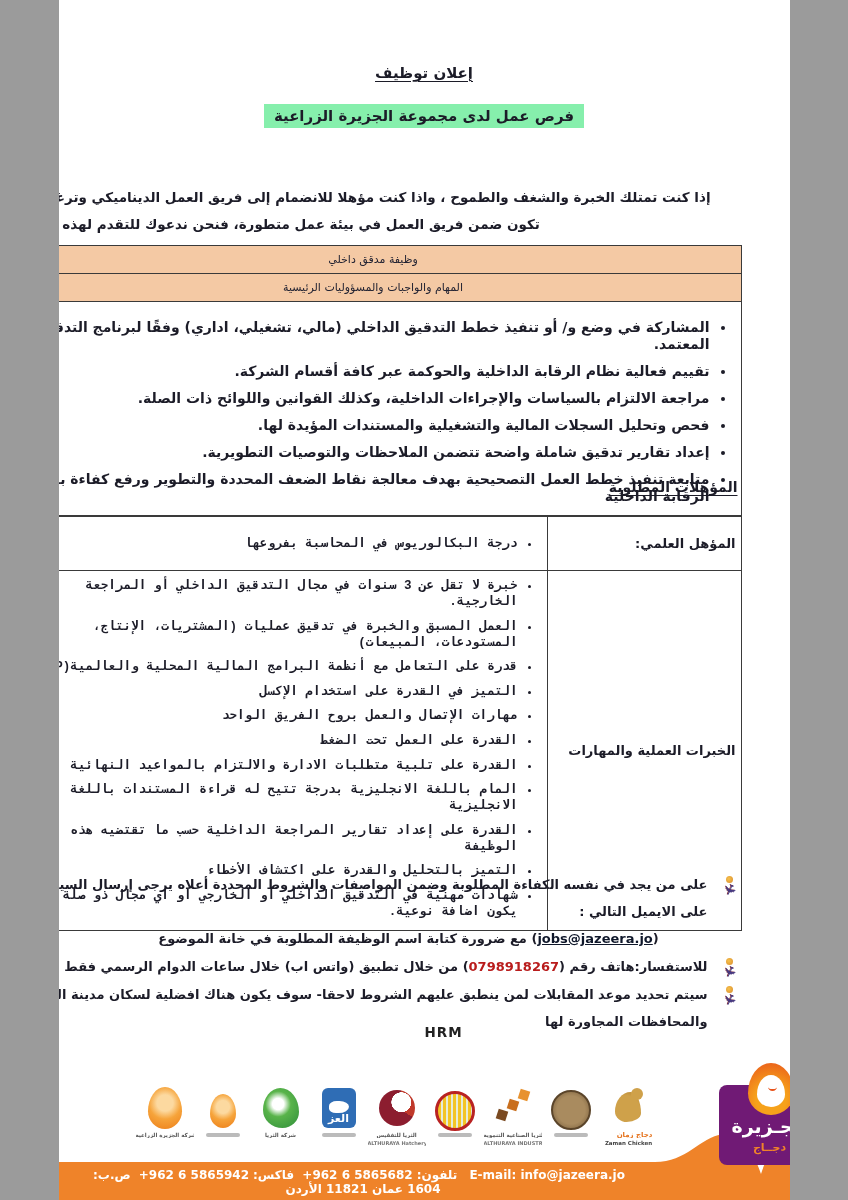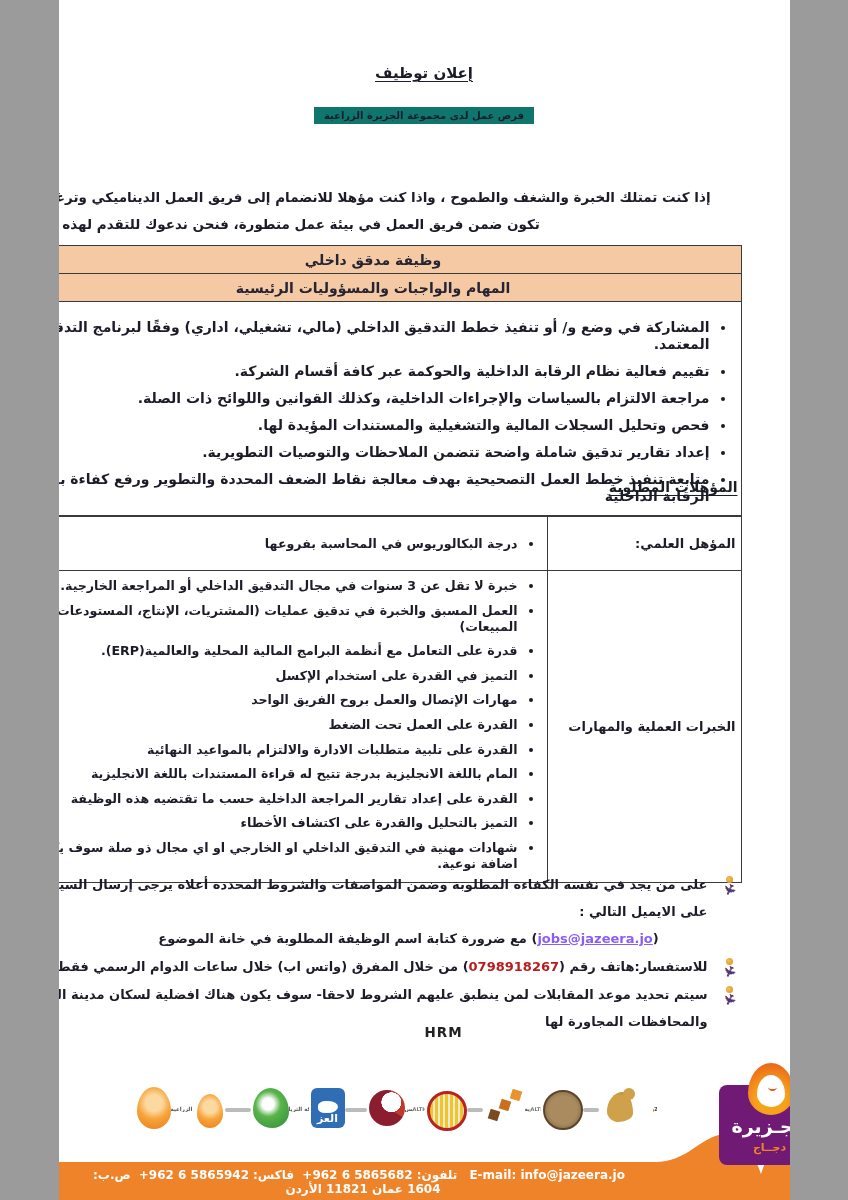--- a/index.html
+++ b/index.html
@@ -5,62 +5,62 @@
   html,body{margin:0;padding:0;background:#9b9b9b;}
   .page{
     position:relative;width:731px;height:1200px;margin:0 auto;background:#ffffff;
     font-family:"DejaVu Sans", sans-serif;color:#1c1c28;direction:rtl;overflow:hidden;
   }
   
   .doc-title{position:absolute;top:64px;left:0;width:100%;text-align:center;
     font-size:15px;font-weight:700;}
   .doc-title span{text-decoration:underline;text-underline-offset:3px;}
   .hl-wrap{position:absolute;top:104px;left:0;width:100%;text-align:center;}
-  .hl-title{display:inline-block;background:#0f766e;padding:3px 10px;font-size:10px;font-weight:700;}
+  .hl-title{display:inline-block;background:#86efac;padding:3px 10px;font-size:15px;font-weight:700;}
   .intro{position:absolute;top:152px;right:52px;width:744px;font-size:13.5px;font-weight:700;text-align:right;}
   .intro .u{text-decoration:underline;text-underline-offset:3px;}
   .para{position:absolute;top:184px;right:52px;width:744px;font-size:13.5px;font-weight:700;
     line-height:27px;text-align:left;}
   
   .t1{position:absolute;top:245px;right:48px;width:737px;border-collapse:collapse;}
   .t1 th{background:#F4C9A4;border:1.4px solid #3a3a3a;height:27px;
-    font-size:14px;font-weight:700;color:#242433;text-align:center;padding:0;}
+    font-size:11px;font-weight:400;color:#242433;text-align:center;padding:0;}
   .t1 td{border:1.4px solid #3a3a3a;vertical-align:top;height:176px;}
   ul.blist{margin:16px 0 0 0;padding:0 30px 0 12px;list-style:disc;}
   ul.blist li{font-size:14px;font-weight:700;margin-bottom:10px;text-align:right;line-height:17px;}
   
   .qual-head{position:absolute;top:479px;right:52px;font-size:14px;font-weight:700;
     text-decoration:underline;text-underline-offset:3px;}
   .t2{position:absolute;top:515px;right:48px;width:737px;border-collapse:collapse;}
   .t2 td{border:1.4px solid #3a3a3a;vertical-align:middle;}
   .t2 td.lbl{width:183px;text-align:right;padding:4px 5px;font-size:13px;font-weight:700;}
   .t2 tr.r1 td{height:46px;}
   .t2 tr.r2 td{height:277px;}
   ul.blist2{margin:6px 0 6px 0;padding:0 28px 0 8px;list-style:disc;}
-  ul.blist2 li{font-size:12.6px;font-weight:700;margin-bottom:8.6px;text-align:right;line-height:16px;}
+  ul.blist2 li{font-size:12.6px;font-weight:700;margin-bottom:8.6px;text-align:right;line-height:16px;font-family:Liberation Mono, monospace;}
   
   .notes{position:absolute;top:871px;right:48px;width:752px;}
   .note{position:relative;padding-right:34px;font-size:13px;font-weight:700;
     line-height:27px;text-align:right;margin-bottom:1px;}
   .note .center-line{text-align:center;padding-left:120px;}
   .plane{position:absolute;right:4px;top:4px;width:20px;height:20px;}
   .plane::after{content:"";position:absolute;width:7px;height:7px;right:5px;top:1px;border-radius:50%;
     background:radial-gradient(circle at 40% 40%, #f6c14d, #d98b2b);}
   .plane::before{content:"\2708";position:absolute;right:2px;top:1px;font-size:15px;color:#453a83;
     transform:rotate(115deg);text-shadow:0 1px 0 #7a2430;}
-  a.email{color:#8b5cf6;text-decoration:underline;font-weight:700;}
+  a.email{color:#0f172a;text-decoration:underline;font-weight:700;}
   .phone{color:#b91c1c;font-weight:700;}
   .ltr{direction:ltr;unicode-bidi:isolate;display:inline-block;}
   
   .hrm{position:absolute;top:1024px;left:366px;font-size:13.5px;font-weight:700;
     direction:ltr;letter-spacing:1px;color:#222;}
   
   .logos{position:absolute;top:1086px;left:78px;width:520px;height:72px;direction:ltr;
     display:flex;align-items:flex-start;justify-content:space-between;}
-  .logo{display:flex;flex-direction:row;align-items:center;width:56px;}
+  .logo{display:flex;flex-direction:column;align-items:center;width:56px;}
   .logo .cap{font-size:5.5px;font-weight:700;color:#555;text-align:center;line-height:6px;margin-top:2px;
     white-space:nowrap;overflow:hidden;max-width:58px;}
   .logo .cap.en{color:#777;font-size:5px;}
   .smudge{width:34px;height:4px;background:#bbb;border-radius:2px;margin-top:3px;filter:blur(.4px);}
   .ic{width:40px;height:44px;position:relative;}
   .egg{width:34px;height:42px;margin:1px auto 0;border-radius:50% 50% 50% 50%/58% 58% 42% 42%;
     background:radial-gradient(circle at 50% 38%, #fcd9a0 0 26%, #f6a43b 52%, #ec7c17 100%);}
   .egg.small{width:26px;height:34px;margin-top:8px;}
   .greenblob{width:36px;height:40px;margin:2px auto 0;border-radius:48% 52% 46% 54%/55% 60% 40% 45%;
     background:radial-gradient(circle at 42% 40%, #ffffff 0 18%, #59b44a 40%, #2e8d3a 100%);}
@@ -186,21 +186,21 @@
   <div class="notes">
     <div class="note">
       <span class="plane"></span>
       <span>على من يجد في نفسه الكفاءة المطلوبة وضمن المواصفات والشروط المحددة  أعلاه يرجى إرسال السيرة  الذاتية على الايميل التالي :</span>
       <div class="center-line">
         <span class="ltr">(<a class="email" href="#">jobs@jazeera.jo</a>)</span><span> مع ضرورة كتابة اسم الوظيفة المطلوبة في خانة الموضوع</span>
       </div>
     </div>
     <div class="note">
       <span class="plane"></span>
-      <span>للاستفسار:هاتف رقم  </span><span class="ltr">(<span class="phone">0798918267</span>)</span><span> من خلال المفرق (واتس اب) خلال ساعات الدوام الرسمي فقط</span>
+      <span>للاستفسار:هاتف رقم  </span><span class="ltr">(<span class="phone">0798918267</span>)</span><span> من خلال تطبيق (واتس اب) خلال ساعات الدوام الرسمي فقط</span>
     </div>
     <div class="note">
       <span class="plane"></span>
       <span>سيتم تحديد موعد المقابلات لمن ينطبق عليهم الشروط لاحقا- سوف يكون هناك افضلية لسكان مدينة المفرق والمحافظات المجاورة لها</span>
     </div>
   </div>
 
   <div class="hrm">HRM</div>
 
   <div class="logos">

